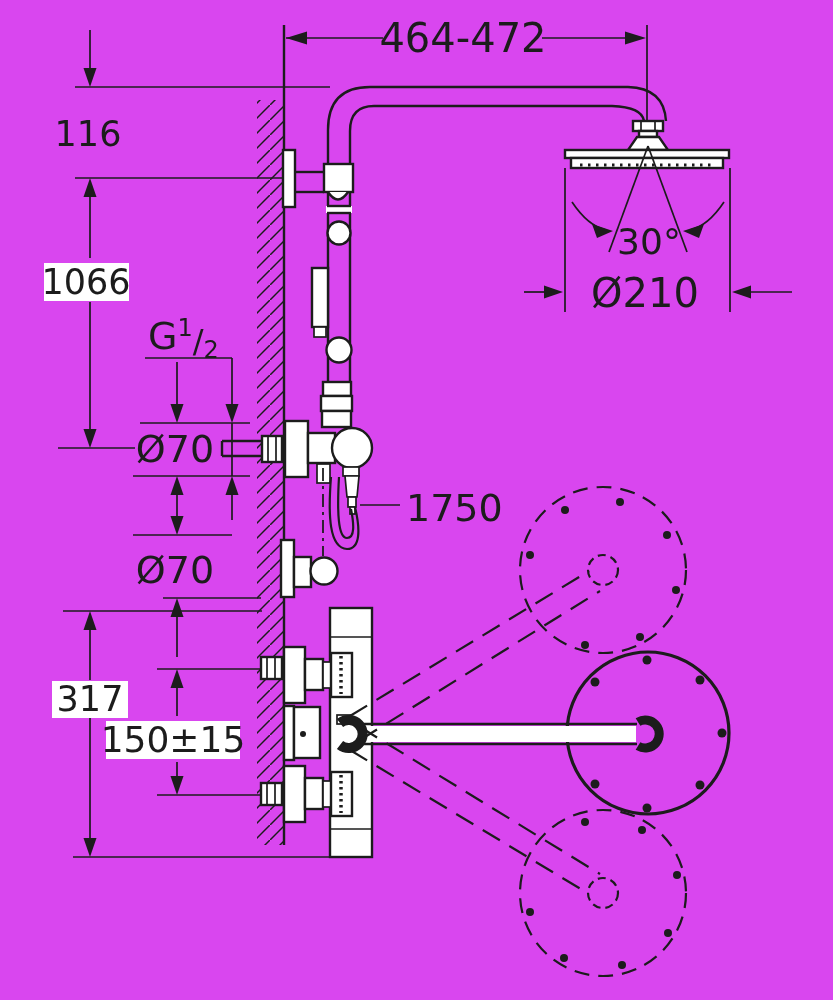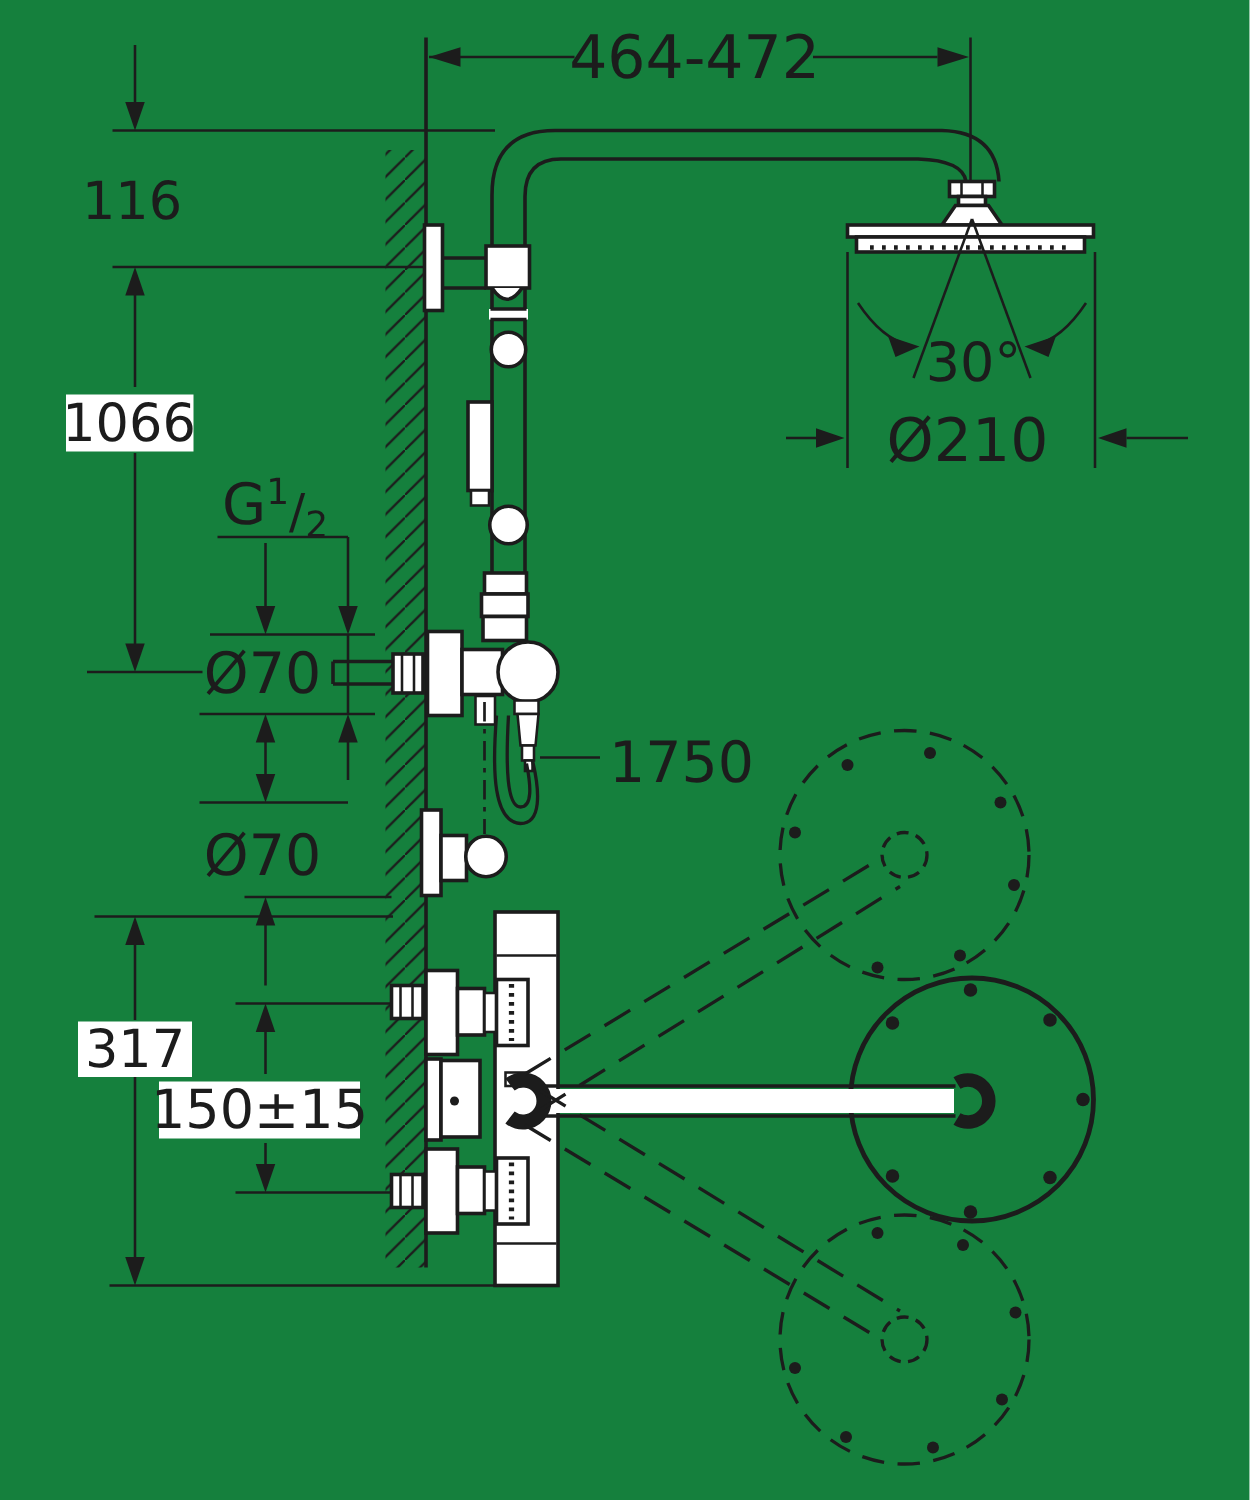--- a/index.html
+++ b/index.html
@@ -1,16 +1,16 @@
 <!DOCTYPE html>
 <html><head>
 <meta charset="utf-8">
 <style>
   html,body{margin:0;padding:0;background:#ffffff;}
-  .stage{position:relative;width:833px;height:1000px;background:#15803d;overflow:hidden;
+  .stage{position:relative;width:833px;height:1000px;background:#d946ef;overflow:hidden;
          font-family:"DejaVu Sans","Liberation Sans",sans-serif;text-decoration:underline;}
   svg text{fill:#1c1c1c;font-family:"DejaVu Sans","Liberation Sans",sans-serif;}
   .ink{stroke:#1c1c1c;fill:none;}
   .thin{stroke-width:1.7;}
   .med{stroke-width:2.4;}
   .thick{stroke-width:3.2;}
   .wfill{fill:#ffffff;}
   .solid{fill:#1c1c1c;stroke:none;}
 </style>
 </head>

